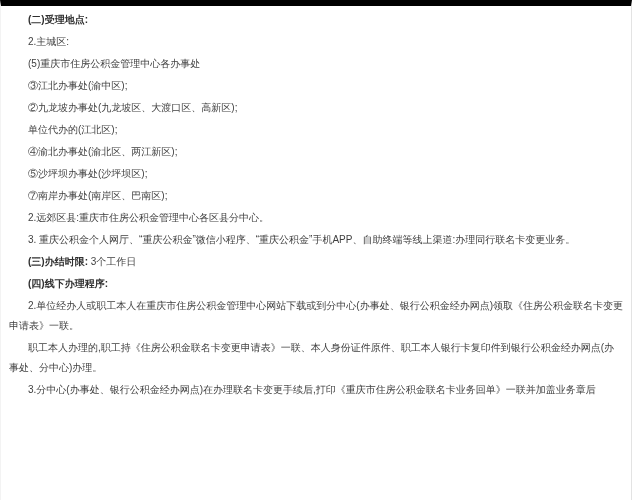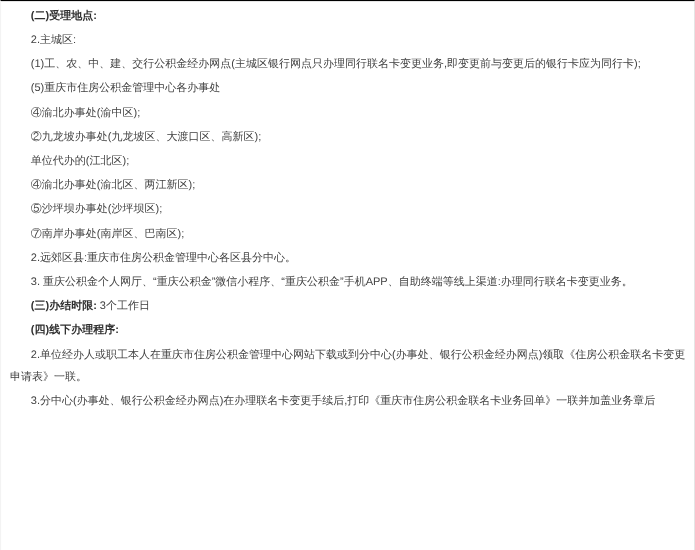--- a/index.html
+++ b/index.html
@@ -7,21 +7,21 @@
     width: 632px;
     height: 500px;
     background: #ffffff;
     overflow: hidden;
   }
   .page {
     box-sizing: border-box;
     width: 632px;
     height: 500px;
     background: #ffffff;
-    border-top: 1px solid #000000;
+    border-top: 6px solid #000000;
     border-right: 1px solid #e3e3e3;
     border-left: 1px solid #f3f3f3;
     padding: 2px 8px 0 8px;
     font-family: "Liberation Sans", sans-serif;
     font-size: 10px;
     line-height: 20px;
     color: #3f3f3f;
     overflow: hidden;
   }
   .doc p {
@@ -35,28 +35,28 @@
     color: #2f2f2f;
   }
 </style>
 </head>
 <body>
 
 <div class="page">
   <div class="doc" id="doc">
       <p class="bold">(二)受理地点:</p>
       <p>2.主城区:</p>
-      <p>(1)工、农、中、建、交行公积金经办网点(主城区银行网点只办理同行联名卡变更业务,即变更前与变更后的银行卡应为同行卡);</p>
       <p>(5)重庆市住房公积金管理中心各办事处</p>
-      <p>④渝北办事处(渝中区);</p>
+      <p>③江北办事处(渝中区);</p>
       <p>②九龙坡办事处(九龙坡区、大渡口区、高新区);</p>
       <p>单位代办的(江北区);</p>
       <p>④渝北办事处(渝北区、两江新区);</p>
       <p>⑤沙坪坝办事处(沙坪坝区);</p>
       <p>⑦南岸办事处(南岸区、巴南区);</p>
       <p>2.远郊区县:重庆市住房公积金管理中心各区县分中心。</p>
       <p>3. 重庆公积金个人网厅、“重庆公积金”微信小程序、“重庆公积金”手机APP、自助终端等线上渠道:办理同行联名卡变更业务。</p>
       <p><span class="b">(三)办结时限:</span><span> 3个工作日</span></p>
       <p class="bold">(四)线下办理程序:</p>
       <p>2.单位经办人或职工本人在重庆市住房公积金管理中心网站下载或到分中心(办事处、银行公积金经办网点)领取《住房公积金联名卡变更申请表》一联。</p>
+      <p>职工本人办理的,职工持《住房公积金联名卡变更申请表》一联、本人身份证件原件、职工本人银行卡复印件到银行公积金经办网点(办事处、分中心)办理。</p>
       <p>3.分中心(办事处、银行公积金经办网点)在办理联名卡变更手续后,打印《重庆市住房公积金联名卡业务回单》一联并加盖业务章后</p>
     </div>
 </div>
 
 </body></html>

